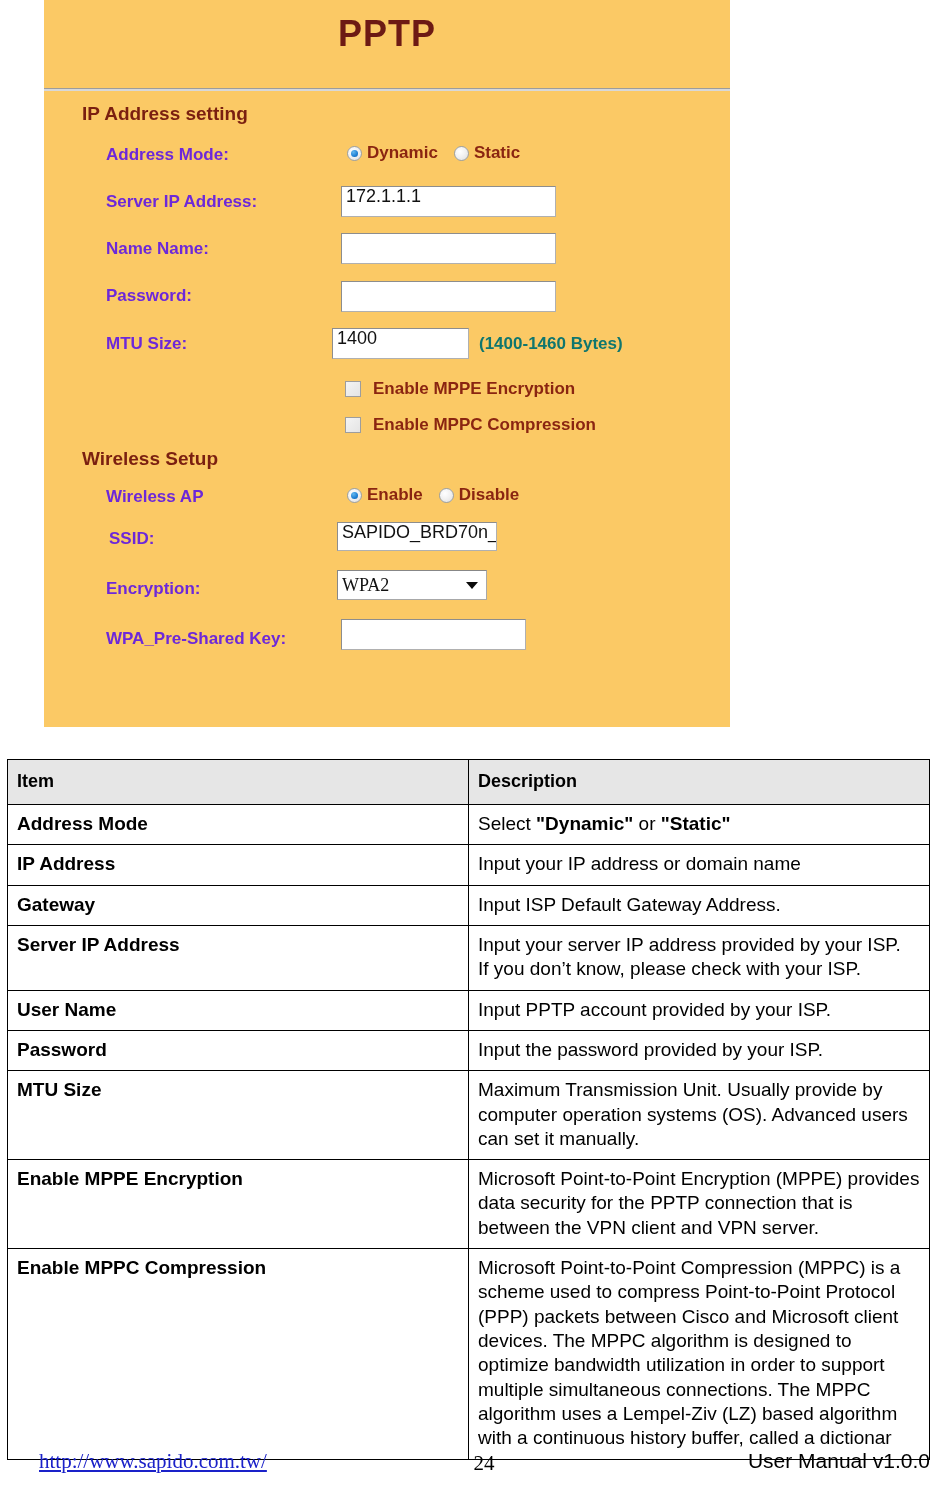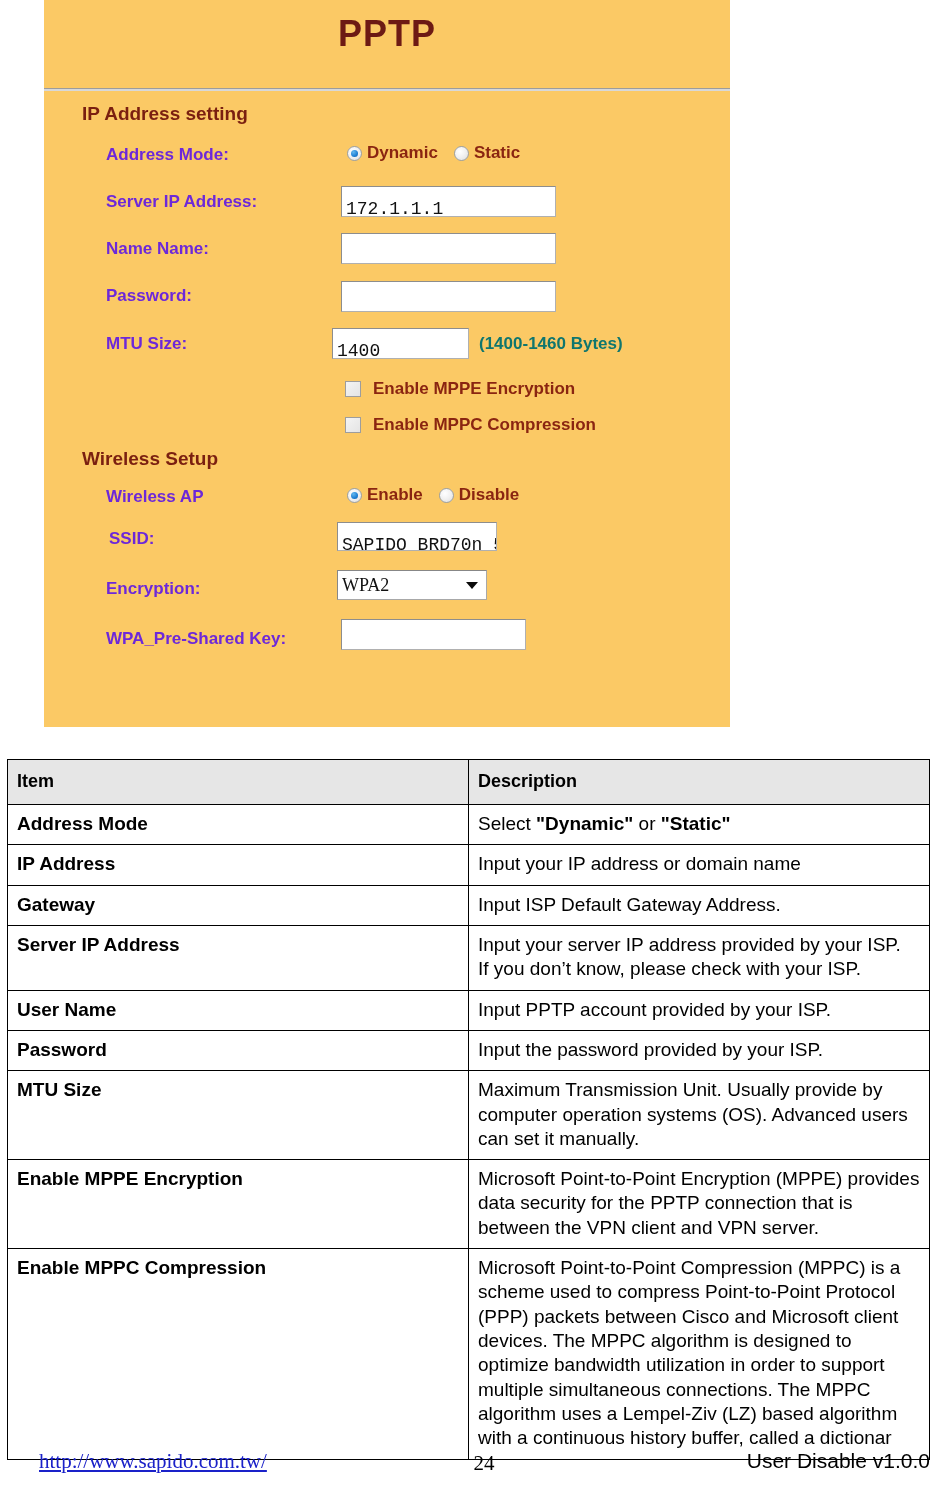--- a/index.html
+++ b/index.html
@@ -80,24 +80,24 @@
     white-space: nowrap;
   }
 
   .txt-input {
     position: absolute;
     background: #ffffff;
     border: 1px solid #b0b0b0;
     border-top-color: #8d8d8d;
     border-left-color: #8d8d8d;
     box-sizing: border-box;
-    font-family: Liberation Mono, monospace;
+    font-family: Liberation Sans, sans-serif;
     font-size: 18px;
     color: #111111;
-    padding: 13px 4px;
+    padding: 0 4px;
     line-height: 1.05;
     overflow: hidden;
     white-space: nowrap;
   }
 
   .radio-group {
     position: absolute;
     display: flex;
     align-items: center;
     white-space: nowrap;
@@ -374,14 +374,14 @@
       <tr>
         <td class="item-cell">Enable MPPC Compression</td>
         <td class="desc-cell">Microsoft Point-to-Point Compression (MPPC) is a scheme used to compress Point-to-Point Protocol (PPP) packets between Cisco and Microsoft client devices. The MPPC algorithm is designed to optimize bandwidth utilization in order to support multiple simultaneous connections. The MPPC algorithm uses a Lempel-Ziv (LZ) based algorithm with a continuous history buffer, called a dictionar</td>
       </tr>
     </tbody>
 </table>
 
 <div id="page-footer">
   <a id="footer-link" href="#">http://www.sapido.com.tw/</a>
   <div id="footer-page-number">24</div>
-  <div id="footer-manual-version">User  Disable  v1.0.0</div>
+  <div id="footer-manual-version">User  Manual  v1.0.0</div>
 </div>
 
 </body></html>

